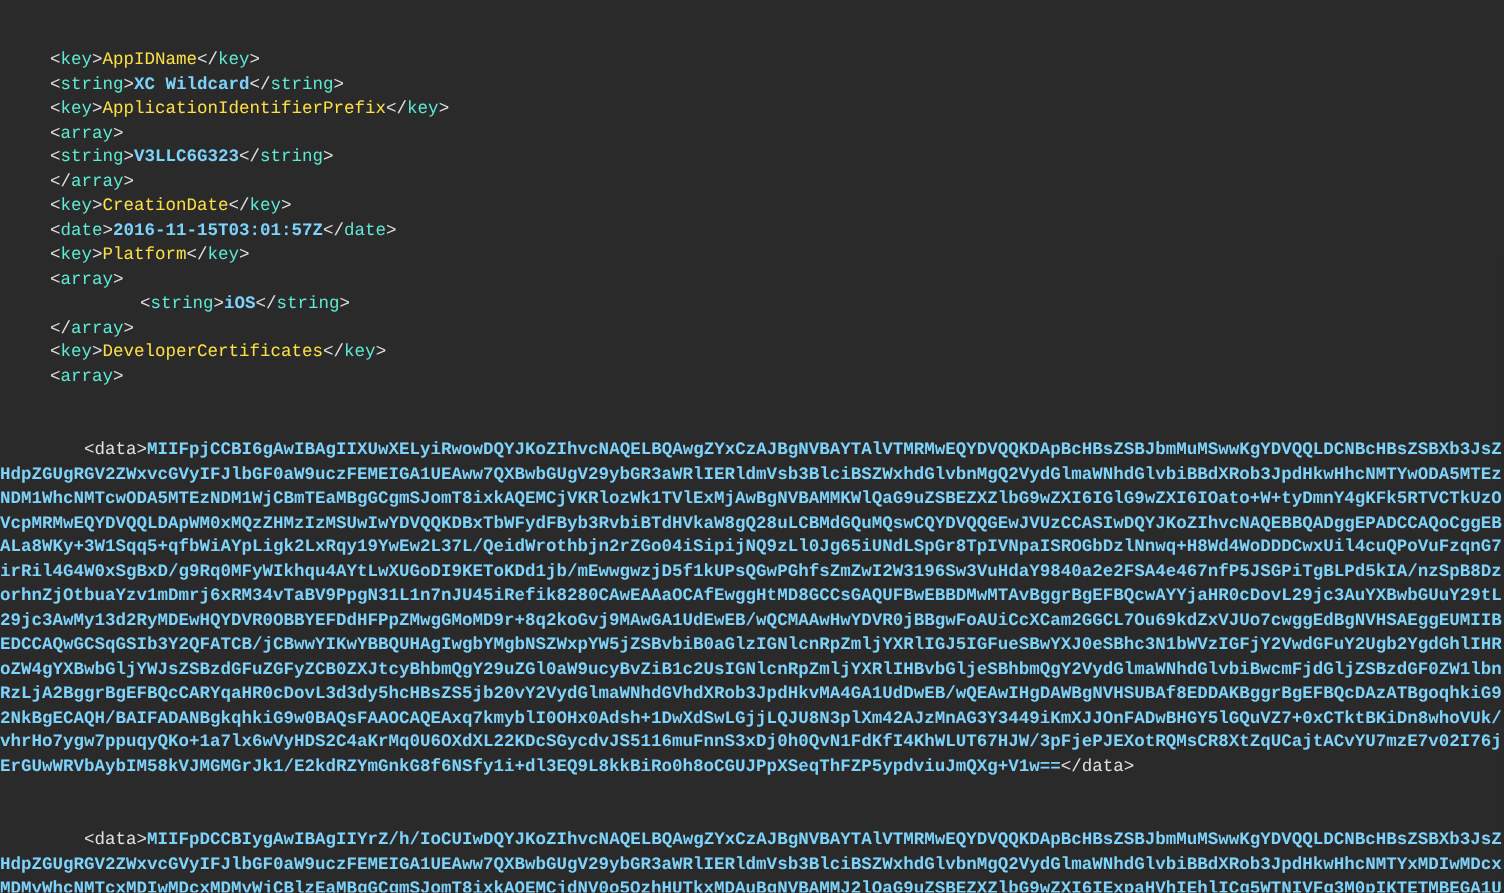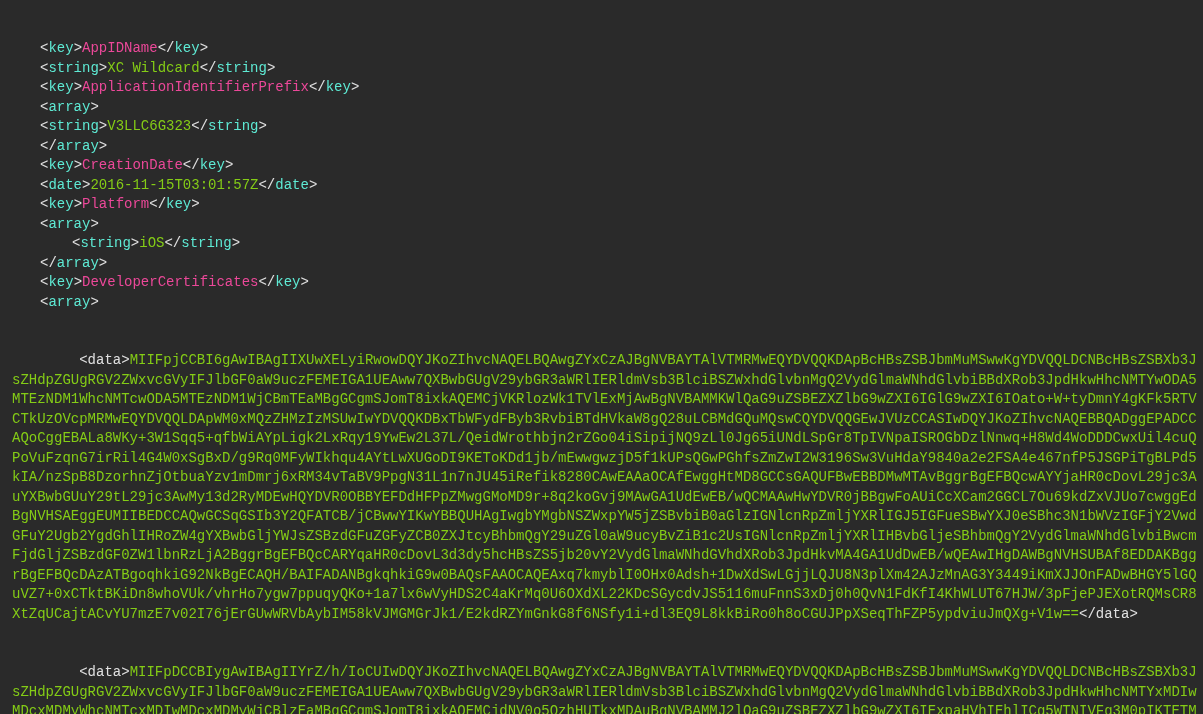--- a/index.html
+++ b/index.html
@@ -11,30 +11,29 @@
     font-size: 14px;
     line-height: 19.5px;
     overflow: hidden;
   }
   .code {
     white-space: pre;
     color: #d0d0d0;
   }
   .tag { color: #5eead4; }
   .ang { color: #e0e0e0; }
-  .k  { color: #ec4899; }
-  .v  { color: #84cc16; }
+  .k  { color: #fde047; }
+  .v  { color: #7dd3fc; font-weight: bold; }
   .wrap {
     white-space: pre-wrap;
     word-break: break-all;
     overflow-wrap: anywhere;
-    margin-left: 12px;
   }
   .line { padding-left: 40px; }
-  .line2 { padding-left: 72px; }
+  .line2 { padding-left: 112px; }
   .wrapblock { padding-left: 0; }
 </style>
 </head>
 <body>
 
 <div class="code">
   <div id="plain-lines"><div class="line"><span class="ang">&lt;</span><span class="tag">key</span><span class="ang">&gt;</span><span class="k">AppIDName</span><span class="ang">&lt;/</span><span class="tag">key</span><span class="ang">&gt;</span></div><div class="line"><span class="ang">&lt;</span><span class="tag">string</span><span class="ang">&gt;</span><span class="v">XC Wildcard</span><span class="ang">&lt;/</span><span class="tag">string</span><span class="ang">&gt;</span></div><div class="line"><span class="ang">&lt;</span><span class="tag">key</span><span class="ang">&gt;</span><span class="k">ApplicationIdentifierPrefix</span><span class="ang">&lt;/</span><span class="tag">key</span><span class="ang">&gt;</span></div><div class="line"><span class="ang">&lt;</span><span class="tag">array</span><span class="ang">&gt;</span></div><div class="line"><span class="ang">&lt;</span><span class="tag">string</span><span class="ang">&gt;</span><span class="v">V3LLC6G323</span><span class="ang">&lt;/</span><span class="tag">string</span><span class="ang">&gt;</span></div><div class="line"><span class="ang">&lt;/</span><span class="tag">array</span><span class="ang">&gt;</span></div><div class="line"><span class="ang">&lt;</span><span class="tag">key</span><span class="ang">&gt;</span><span class="k">CreationDate</span><span class="ang">&lt;/</span><span class="tag">key</span><span class="ang">&gt;</span></div><div class="line"><span class="ang">&lt;</span><span class="tag">date</span><span class="ang">&gt;</span><span class="v">2016-11-15T03:01:57Z</span><span class="ang">&lt;/</span><span class="tag">date</span><span class="ang">&gt;</span></div><div class="line"><span class="ang">&lt;</span><span class="tag">key</span><span class="ang">&gt;</span><span class="k">Platform</span><span class="ang">&lt;/</span><span class="tag">key</span><span class="ang">&gt;</span></div><div class="line"><span class="ang">&lt;</span><span class="tag">array</span><span class="ang">&gt;</span></div><div class="line2"><span class="ang">&lt;</span><span class="tag">string</span><span class="ang">&gt;</span><span class="v">iOS</span><span class="ang">&lt;/</span><span class="tag">string</span><span class="ang">&gt;</span></div><div class="line"><span class="ang">&lt;/</span><span class="tag">array</span><span class="ang">&gt;</span></div><div class="line"><span class="ang">&lt;</span><span class="tag">key</span><span class="ang">&gt;</span><span class="k">DeveloperCertificates</span><span class="ang">&lt;/</span><span class="tag">key</span><span class="ang">&gt;</span></div><div class="line"><span class="ang">&lt;</span><span class="tag">array</span><span class="ang">&gt;</span></div></div>
   <div class="wrap wrapblock"><span class="ang">        &lt;data&gt;</span><span class="v">MIIFpjCCBI6gAwIBAgIIXUwXELyiRwowDQYJKoZIhvcNAQELBQAwgZYxCzAJBgNVBAYTAlVTMRMwEQYDVQQKDApBcHBsZSBJbmMuMSwwKgYDVQQLDCNBcHBsZSBXb3JsZHdpZGUgRGV2ZWxvcGVyIFJlbGF0aW9uczFEMEIGA1UEAww7QXBwbGUgV29ybGR3aWRlIERldmVsb3BlciBSZWxhdGlvbnMgQ2VydGlmaWNhdGlvbiBBdXRob3JpdHkwHhcNMTYwODA5MTEzNDM1WhcNMTcwODA5MTEzNDM1WjCBmTEaMBgGCgmSJomT8ixkAQEMCjVKRlozWk1TVlExMjAwBgNVBAMMKWlQaG9uZSBEZXZlbG9wZXI6IGlG9wZXI6IOato+W+tyDmnY4gKFk5RTVCTkUzOVcpMRMwEQYDVQQLDApWM0xMQzZHMzIzMSUwIwYDVQQKDBxTbWFydFByb3RvbiBTdHVkaW8gQ28uLCBMdGQuMQswCQYDVQQGEwJVUzCCASIwDQYJKoZIhvcNAQEBBQADggEPADCCAQoCggEBALa8WKy+3W1Sqq5+qfbWiAYpLigk2LxRqy19YwEw2L37L/QeidWrothbjn2rZGo04iSipijNQ9zLl0Jg65iUNdLSpGr8TpIVNpaISROGbDzlNnwq+H8Wd4WoDDDCwxUil4cuQPoVuFzqnG7irRil4G4W0xSgBxD/g9Rq0MFyWIkhqu4AYtLwXUGoDI9KEToKDd1jb/mEwwgwzjD5f1kUPsQGwPGhfsZmZwI2W3196Sw3VuHdaY9840a2e2FSA4e467nfP5JSGPiTgBLPd5kIA/nzSpB8DzorhnZjOtbuaYzv1mDmrj6xRM34vTaBV9PpgN31L1n7nJU45iRefik8280CAwEAAaOCAfEwggHtMD8GCCsGAQUFBwEBBDMwMTAvBggrBgEFBQcwAYYjaHR0cDovL29jc3AuYXBwbGUuY29tL29jc3AwMy13d2RyMDEwHQYDVR0OBBYEFDdHFPpZMwgGMoMD9r+8q2koGvj9MAwGA1UdEwEB/wQCMAAwHwYDVR0jBBgwFoAUiCcXCam2GGCL7Ou69kdZxVJUo7cwggEdBgNVHSAEggEUMIIBEDCCAQwGCSqGSIb3Y2QFATCB/jCBwwYIKwYBBQUHAgIwgbYMgbNSZWxpYW5jZSBvbiB0aGlzIGNlcnRpZmljYXRlIGJ5IGFueSBwYXJ0eSBhc3N1bWVzIGFjY2VwdGFuY2Ugb2YgdGhlIHRoZW4gYXBwbGljYWJsZSBzdGFuZGFyZCB0ZXJtcyBhbmQgY29uZGl0aW9ucyBvZiB1c2UsIGNlcnRpZmljYXRlIHBvbGljeSBhbmQgY2VydGlmaWNhdGlvbiBwcmFjdGljZSBzdGF0ZW1lbnRzLjA2BggrBgEFBQcCARYqaHR0cDovL3d3dy5hcHBsZS5jb20vY2VydGlmaWNhdGVhdXRob3JpdHkvMA4GA1UdDwEB/wQEAwIHgDAWBgNVHSUBAf8EDDAKBggrBgEFBQcDAzATBgoqhkiG92NkBgECAQH/BAIFADANBgkqhkiG9w0BAQsFAAOCAQEAxq7kmyblI0OHx0Adsh+1DwXdSwLGjjLQJU8N3plXm42AJzMnAG3Y3449iKmXJJOnFADwBHGY5lGQuVZ7+0xCTktBKiDn8whoVUk/vhrHo7ygw7ppuqyQKo+1a7lx6wVyHDS2C4aKrMq0U6OXdXL22KDcSGycdvJS5116muFnnS3xDj0h0QvN1FdKfI4KhWLUT67HJW/3pFjePJEXotRQMsCR8XtZqUCajtACvYU7mzE7v02I76jErGUwWRVbAybIM58kVJMGMGrJk1/E2kdRZYmGnkG8f6NSfy1i+dl3EQ9L8kkBiRo0h8oCGUJPpXSeqThFZP5ypdviuJmQXg+V1w==</span><span class="ang">&lt;/data&gt;</span></div>
   <div class="wrap wrapblock"><span class="ang">        &lt;data&gt;</span><span class="v">MIIFpDCCBIygAwIBAgIIYrZ/h/IoCUIwDQYJKoZIhvcNAQELBQAwgZYxCzAJBgNVBAYTAlVTMRMwEQYDVQQKDApBcHBsZSBJbmMuMSwwKgYDVQQLDCNBcHBsZSBXb3JsZHdpZGUgRGV2ZWxvcGVyIFJlbGF0aW9uczFEMEIGA1UEAww7QXBwbGUgV29ybGR3aWRlIERldmVsb3BlciBSZWxhdGlvbnMgQ2VydGlmaWNhdGlvbiBBdXRob3JpdHkwHhcNMTYxMDIwMDcxMDMyWhcNMTcxMDIwMDcxMDMyWjCBlzEaMBgGCgmSJomT8ixkAQEMCjdNV0o5QzhHUTkxMDAuBgNVBAMMJ2lQaG9uZSBEZXZlbG9wZXI6IExpaHVhIEhlICg5WTNIVFg3M0pIKTETMBEGA1UECwwKVjNMTEM2RzMyMzElMCMGA1UECgwcU21hcnRQcm90b24gU3R1ZGlvIENvLiwgTHRkLjELMAkGA1UEBhMCVVMwggEiMA0GCSqGSIb3DQEBAQUAA4IBDwAwggEKAoIBAQDRJkYFBQ2dG9E/ekBj1mITfB0l9Ka6L1sPsC60YTTla34W+nMKQcXokWhxkK2srpaz66YnyyrDI+C2WjEGqNno6eh4TfeT8gWhhRlUnfjqWYEcXcC4r/EsGib5s2OahtckfLiH1ZeSO86YZ1AEwHzf2Ybe+y/Xgk5Yf0LwP2YRKZ/OcWOQT+DLPqrFBlT6G4HZlw8B87kRElwIT3dmzK30I91UzmFDpW0R6Z0+hwiH9P/0U/vKtrvZ1mcJn3YSugmgpuxvAhYEPhPzPN35dGIIRU9R3T2yuaZREHvF0Ff+q9SN8Egp8OqzgA2K48nW7LA7kgmYKeNu23/4xtp0EmIhAgMBAAGjggHxMIIB7TA/BggrBgEFBQcBAQQzMDEwLwYIKwYBBQUHMAGGI2h0dHA6Ly9vY3NwLmFwcGxlLmNvbS9vY3NwMDMtd3dkcjAxMB0GA1UdDgQWBBTY+fhjN4g7o3pVgXjDNcsPurleITAMBgNVHRMBAf8EAjAAMB8GA1UdIwQYMBaAFIgnFwmpthhgi+zruvZHWcVSVK03MIIBHQYDVR0gBIIBFDCCARAwggEMBgkqhkiG92NkBQEwgf4wgcMGCCsGAQUFBwICMIG2DIGzUmVsaWFuY2Ugb24gdGhpcyBjZXJ0aWZpY2F0ZSBieSBhbnkgcGFydHkgYXNzdW1lcyBhY2NlcHRhbmNlIG9mIHRoZSB0aGVuIGFwcGxpY2FibGUgc3RhbmRhcmQgdGVybXMgYW5kIGNvbmRpdGlvbnMgb2YgdXNlLCBjZXJ0aWZpY2F0ZSBwb2xpY3kgYW5kIGNlcnRpZmljYXRpb24gcHJhY3RpY2Ugc3RhdGVtZW50cy4wNgYIKwYBBQUHAgEWKmh0dHA6Ly93d3cuYXBwbGUuY29tL2NlcnRpZmljYXRlYXV0aG9yaXR5LzAOBgNVHQ8BAf8EBAMCB4AwFgYDVR0lAQH/BAwwCgYIKwYBBQUHAwMwEwYKKoZIhvdjZAYBAgEB/wQCBQAwDQYJKoZIhvcNAQELBQADggEBAGF7591zGSB0aGFyliGEwcGxpY2FibGUgc3RhbmRhcmQgdGVybXMgYW5kIGNvbmRpdGlvbnMgb2YgdXNlLCBjZXJ0aWZpY2F0ZSBwb2xpY3kgYW5kIGNlcnRpZmljYXRpb24gcHJhY3RpY2Ugc3RhdGVtZW50cy4wNgYIKwYBBQUHAgEWKmh0dHA6Ly93d3cuYXBwbGUuY29tL2NlcnRpZmljYXRlYXV0aG9yaXR5LzAOBgNVHQ8BAf8EBAMCB4AwFgYDVR0lAQH/BAwwCgYIKwYBBQUHAwMwEwYK</span></div>
 </div>

